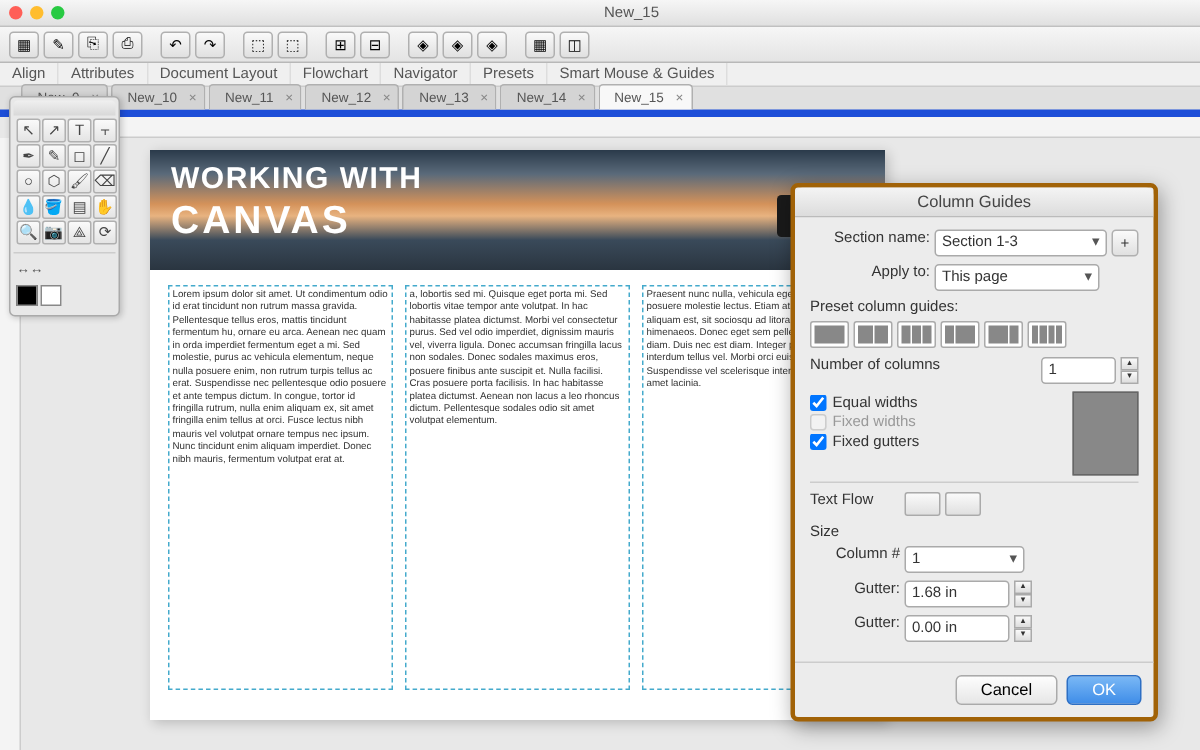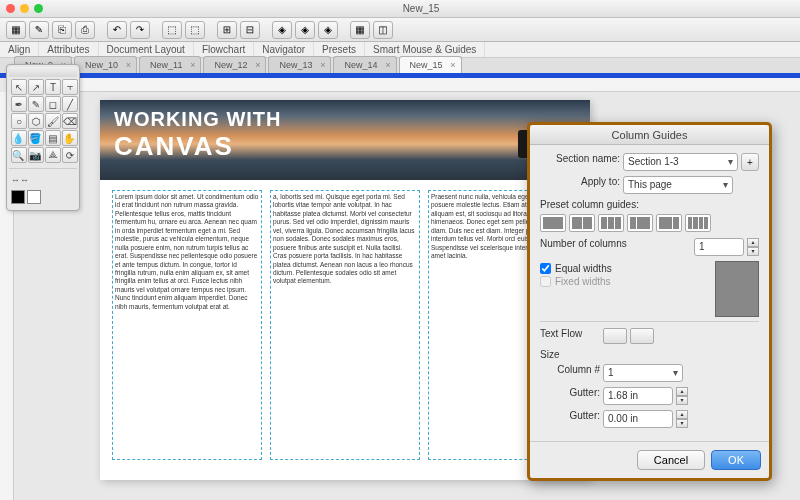--- a/index.html
+++ b/index.html
@@ -222,20 +222,24 @@
     <div style="display:flex;gap:25px">
       <div style="flex:1">
         <label class="chk">
             <input type="checkbox" checked="" style="">
             <span>Equal widths</span>
           </label>
         <label class="chk" style="color:#999">
             <input type="checkbox" disabled="" style="">
             <span>Fixed widths</span>
           </label>
+        <label class="chk">
+            <input type="checkbox" checked="" style="">
+            <span>Fixed gutters</span>
+          </label>
       </div>
       <div class="preview"></div>
     </div>
     <div class="grp">
       <div class="row">
         <div style="font-size:10px;width:60px">Text Flow</div>
         <div class="tfbtn"></div>
         <div class="tfbtn"></div>
       </div>
       <div style="font-size:10px;margin:4px 0">Size</div>

